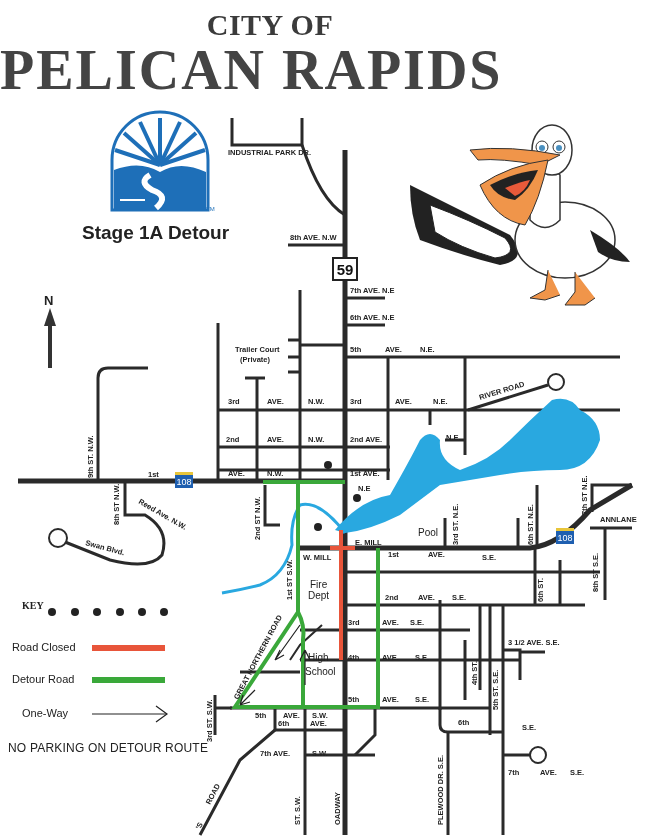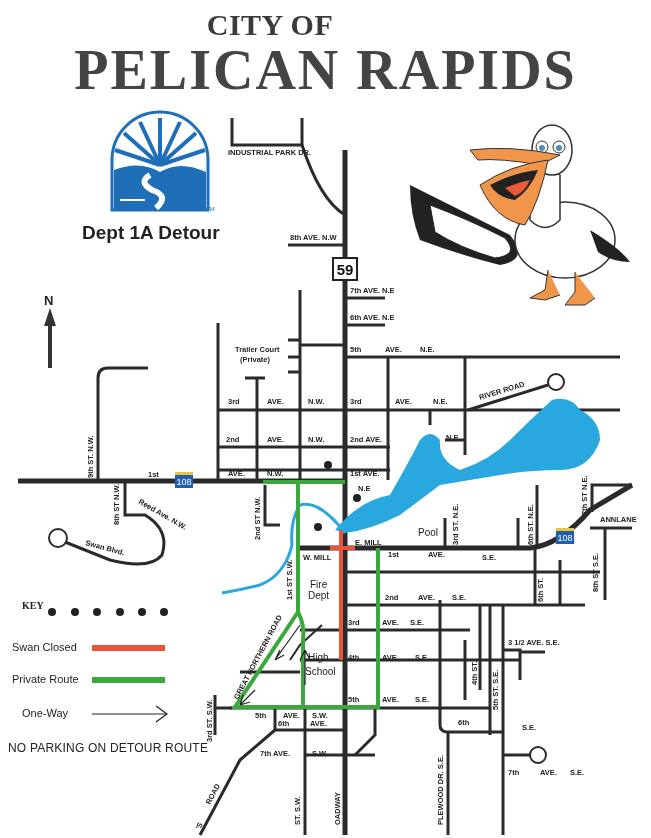--- a/index.html
+++ b/index.html
@@ -1,18 +1,18 @@
 <!DOCTYPE html>
 <html><head>
 <meta charset="utf-8">
 <style>
   html, body { margin: 0; padding: 0; background: #ffffff; }
   body { width: 651px; height: 838px; position: relative; overflow: hidden; font-family: "Liberation Sans", sans-serif; }
   .title-top { position: absolute; left: 0; width: 540px; top: 8px; text-align: center; font-family: "Liberation Serif", serif; font-weight: bold; font-size: 30px; color: #3b3b3b; letter-spacing: 0.5px; }
-  .title-main { position: absolute; left: 0; width: 651px; top: 38px; text-align: center; font-family: "Liberation Serif", serif; font-weight: bold; font-size: 56px; color: #444; letter-spacing: 2px; }
+  .title-main { position: absolute; left: 0; width: 651px; top: 38px; font-family: "Liberation Serif", serif; font-weight: bold; font-size: 56px; color: #444; letter-spacing: 2px; }
   .subtitle { position: absolute; left: 82px; top: 222px; font-weight: bold; font-size: 19px; color: #222; }
   svg.map { position: absolute; left: 0; top: 0; }
   .lbl { font-family: "Liberation Sans", sans-serif; font-size: 7.5px; font-weight: bold; fill: #222; }
   .lbl-m { font-family: "Liberation Sans", sans-serif; font-size: 10px; fill: #222; }
   .key-title { position: absolute; left: 22px; top: 600px; font-family: "Liberation Serif", serif; font-weight: bold; font-size: 10px; color: #222; }
   .key-item { position: absolute; left: 12px; font-size: 11px; color: #222; }
   .no-park { position: absolute; left: 8px; top: 741px; font-size: 12px; color: #222; letter-spacing: 0.2px; }
 </style>
 </head>
 <body>
@@ -287,19 +287,19 @@
     <circle cx="164" cy="612" r="4" fill="#222"></circle>
   </g>
   <rect x="92" y="645" width="73" height="6" fill="#e8553a"></rect>
   <rect x="92" y="677" width="73" height="6" fill="#3aa83a"></rect>
   <g stroke="#222" stroke-width="1.2" fill="none">
     <line x1="92" y1="714" x2="167" y2="714"></line>
     <path d="M156,706 L167,714 L156,722"></path>
   </g>
 </svg>
 
-<div class="subtitle">Dept 1A Detour</div>
+<div class="subtitle">Stage 1A Detour</div>
 
 <div class="key-title">KEY</div>
-<div class="key-item" style="top:641px;">Swan Closed</div>
-<div class="key-item" style="top:673px;">Private Route</div>
+<div class="key-item" style="top:641px;">Road Closed</div>
+<div class="key-item" style="top:673px;">Detour Road</div>
 <div class="key-item" style="top:707px;margin-left:10px;">One-Way</div>
 <div class="no-park">NO PARKING ON DETOUR ROUTE</div>
 
 </body></html>

